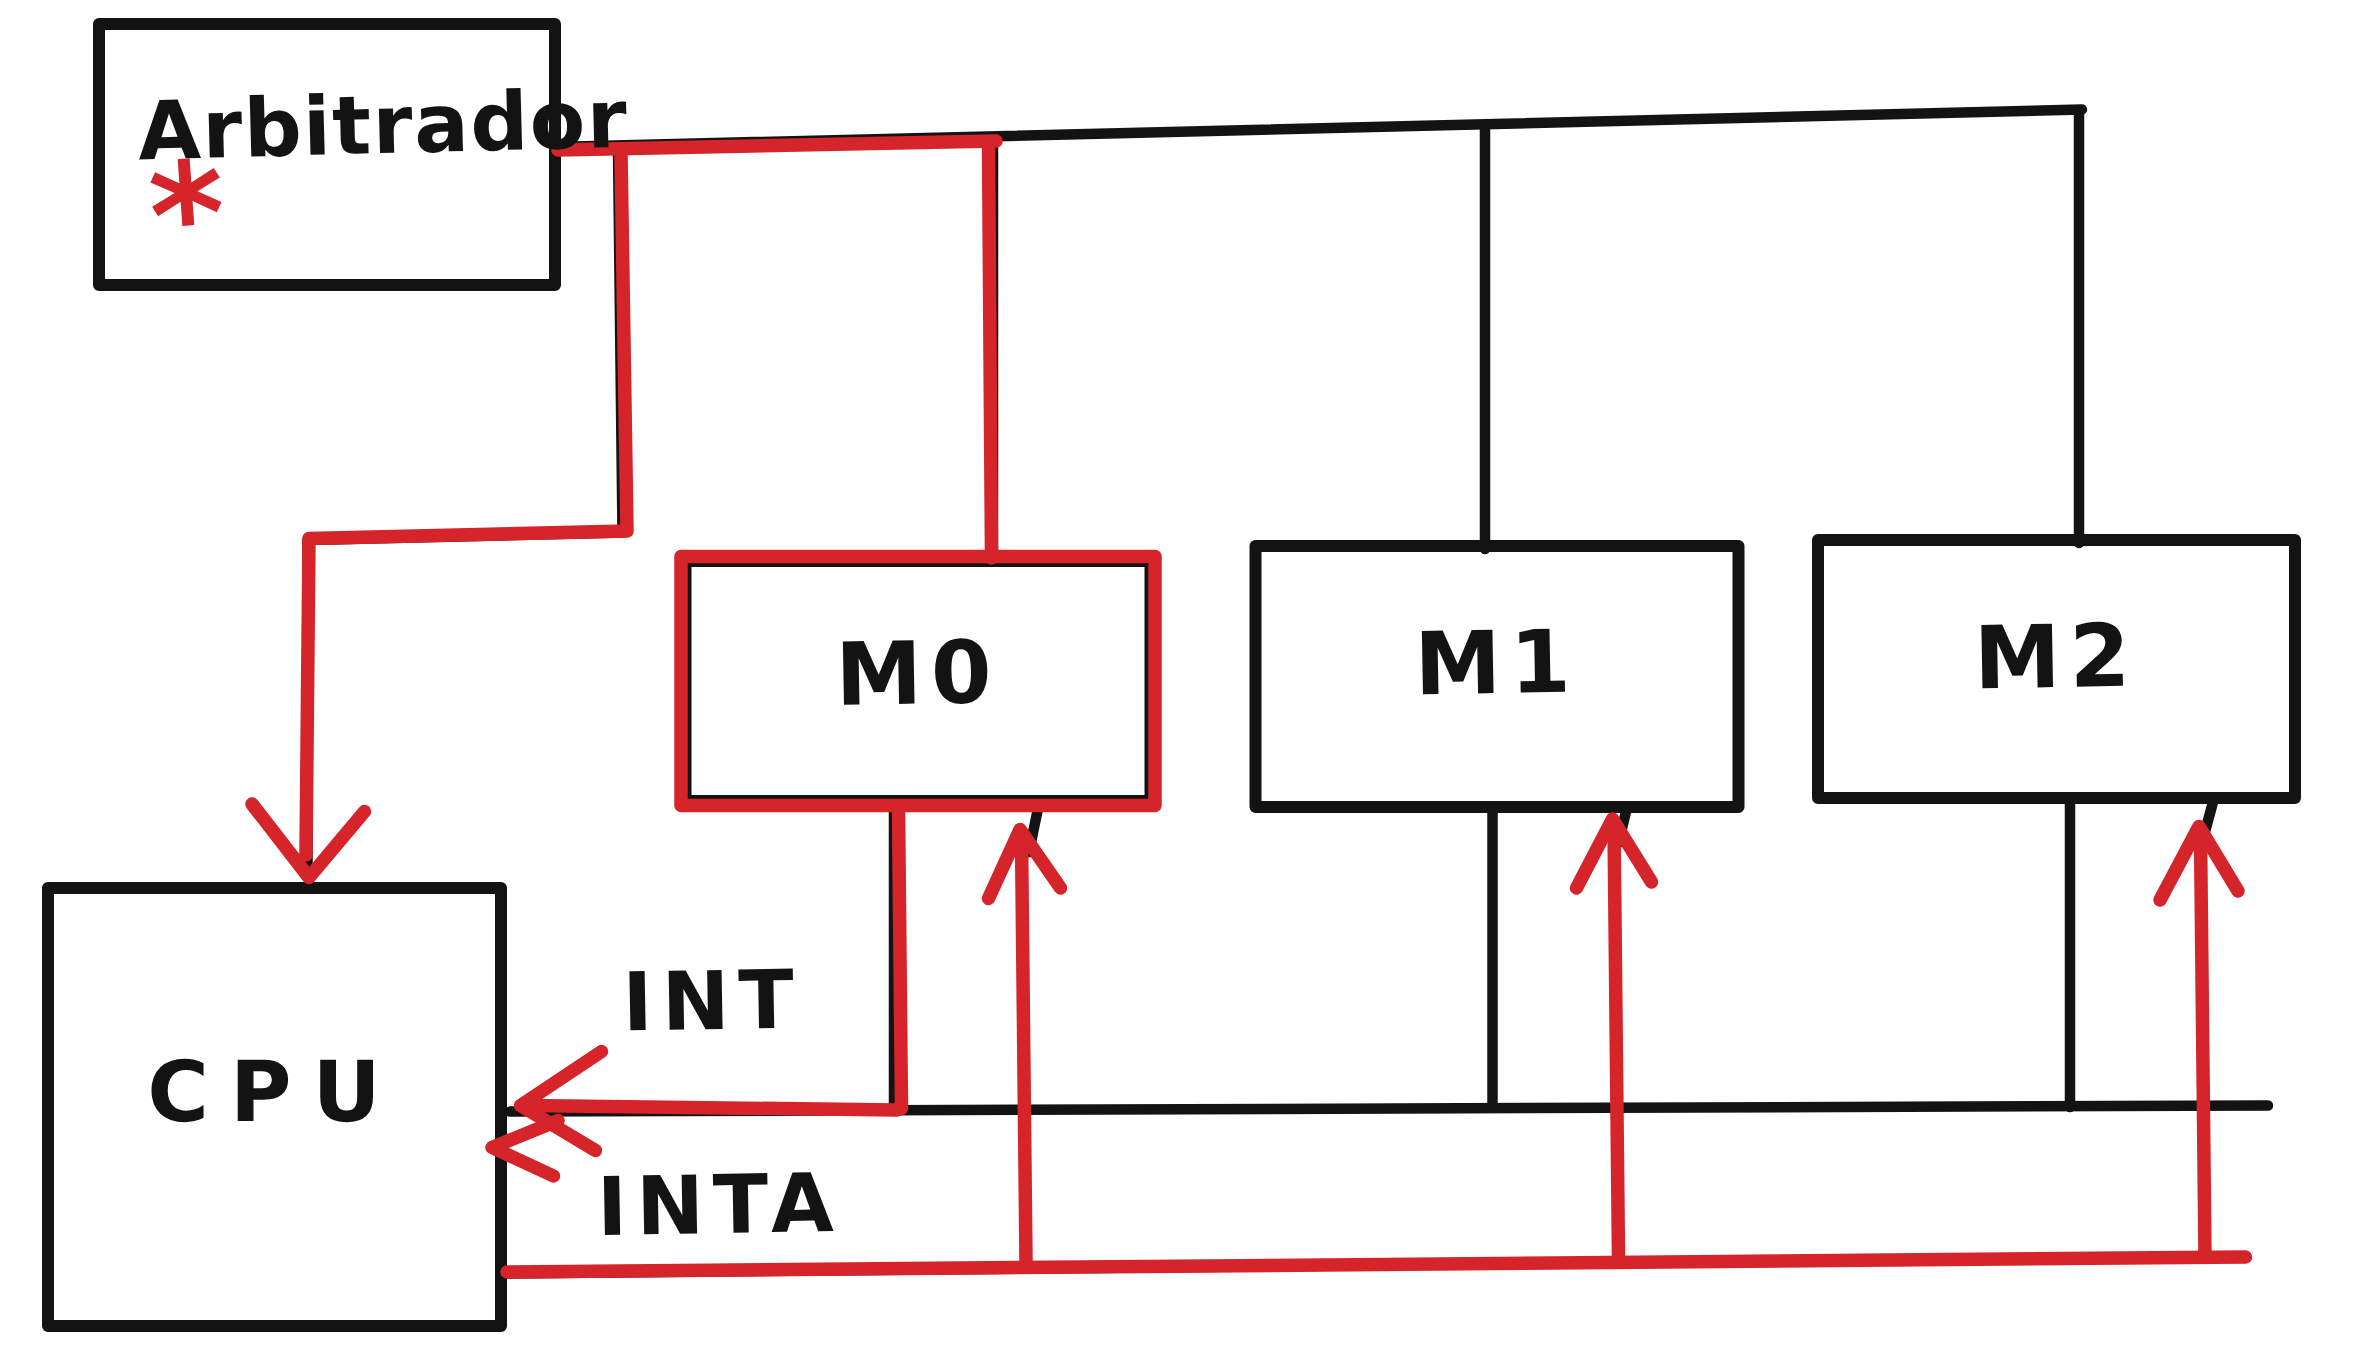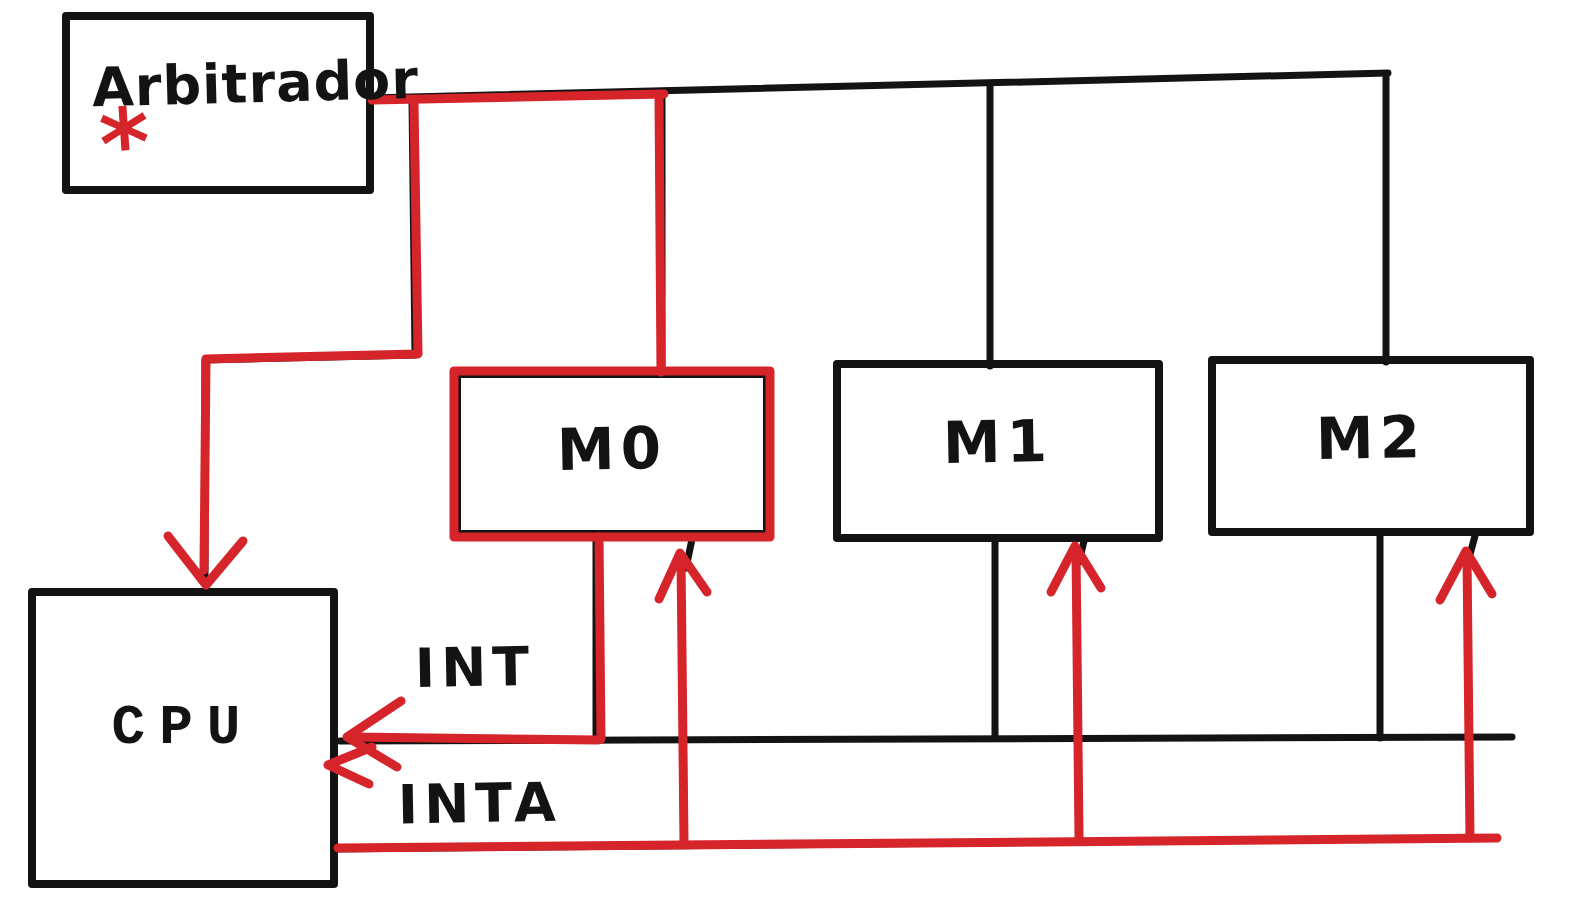--- a/index.html
+++ b/index.html
@@ -73,21 +73,20 @@
   .lbl-m0 { left: 455px; top: 415px; width: 314px; text-align: center; }
   .lbl-m1 { left: 837px; top: 408px; width: 322px; text-align: center; }
   .lbl-m2 { left: 1212px; top: 404px; width: 318px; text-align: center; }
   .lbl-cpu {
     left: 32px;
     top: 696px;
     width: 302px;
     text-align: center;
     font-size: 56px;
     letter-spacing: 14px;
-    font-family: Liberation Mono, monospace;
   }
   .lbl-int {
     left: 415px;
     top: 636px;
     font-size: 54px;
     letter-spacing: 6px;
     transform: rotate(-1deg);
   }
   .lbl-inta {
     left: 398px;

